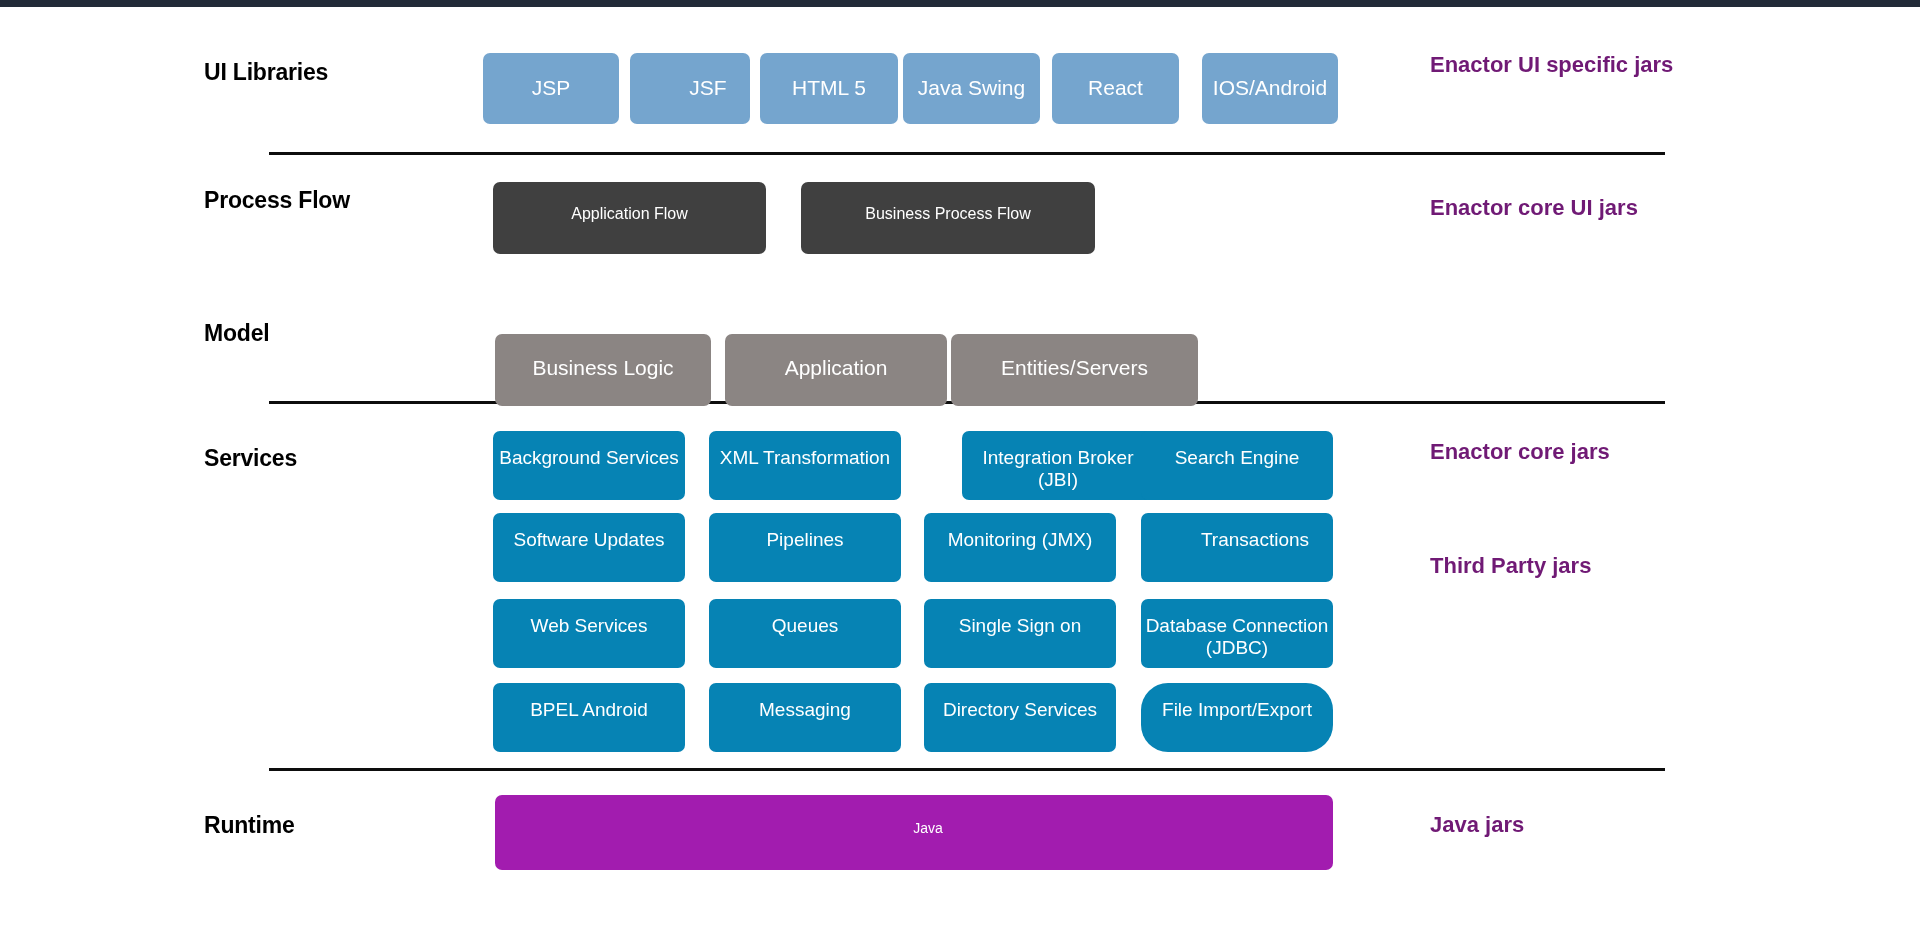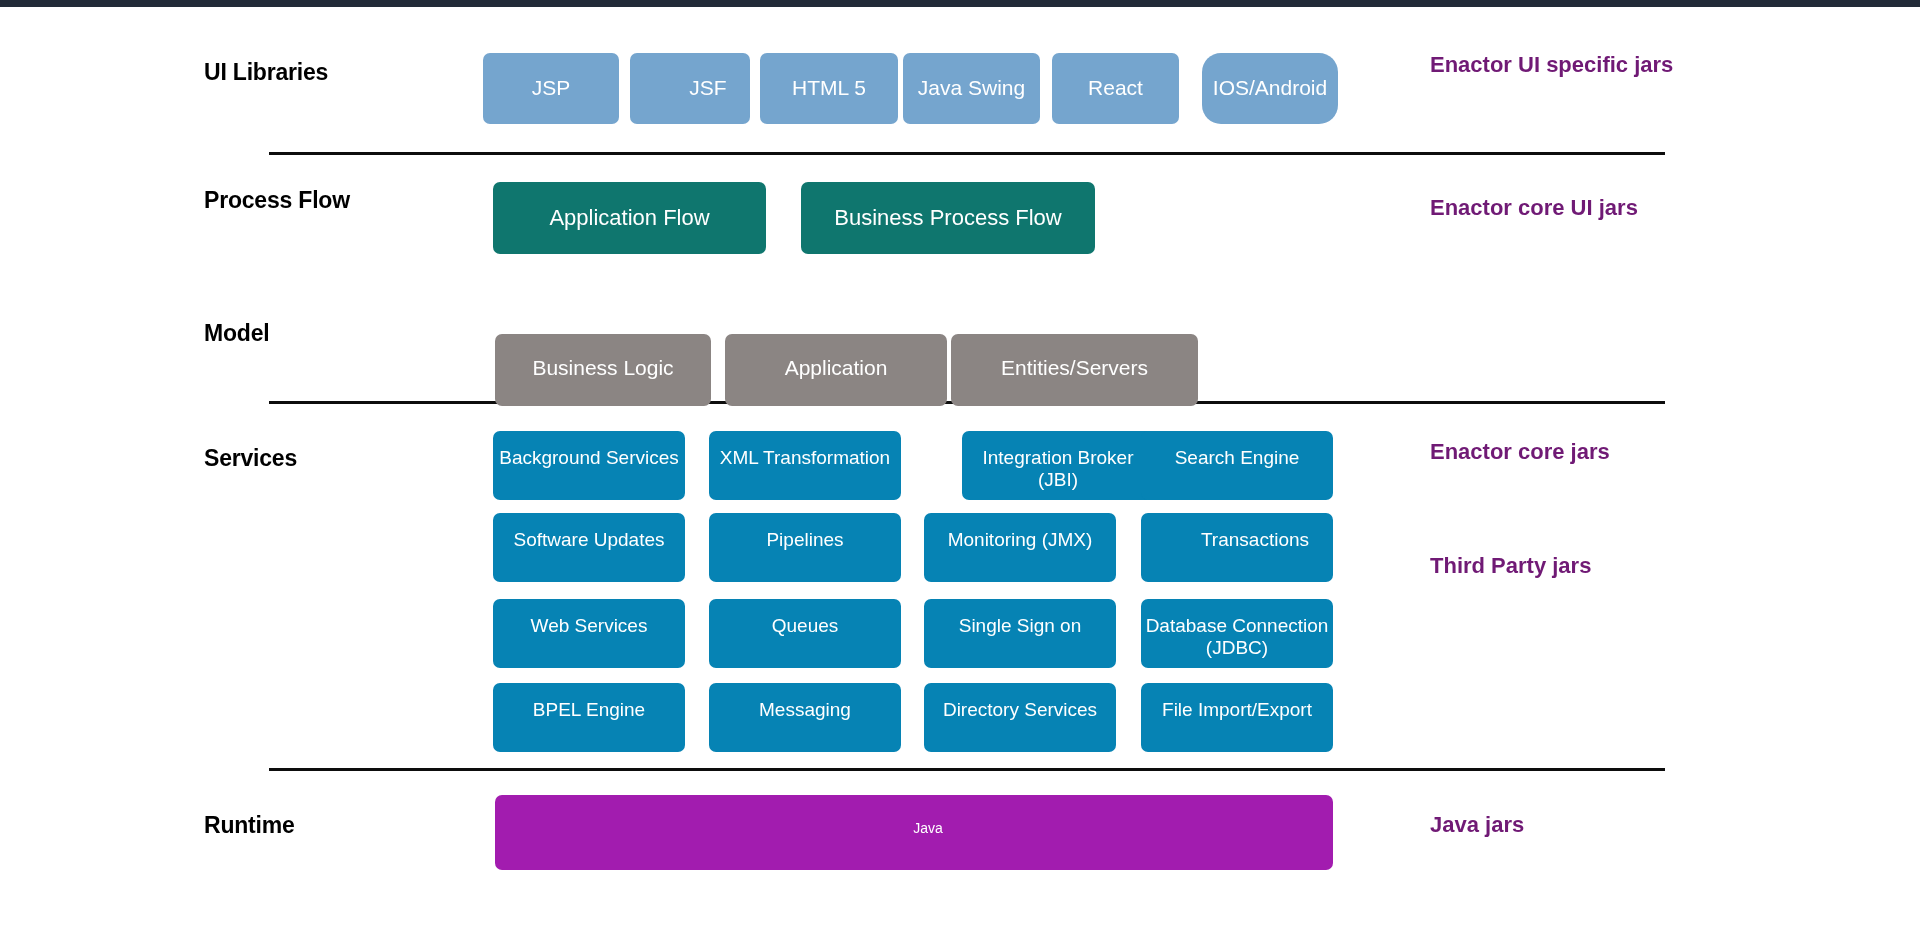--- a/index.html
+++ b/index.html
@@ -72,21 +72,21 @@
     justify-content: center;
     text-align: center;
     line-height: 1.14;
     box-sizing: border-box;
     font-weight: normal;
     overflow: hidden;
   }
   .tile > span { display: block; width: 100%; }
 
   .tile.ui      { background: #75a5ce; font-size: 21px; }
-  .tile.flow    { background: #0f766e; font-size: 22px; }
+  .tile.flow    { background: #404040; font-size: 16px; }
   .tile.model   { background: #8b8583; font-size: 21px; }
   .tile.service { background: #0683b4; font-size: 19px; }
   .tile.runtime { background: #a21caf; font-size: 14px; padding-left: 28px; }
 
   .tile.ui      { padding-top: 23px; }
   .tile.flow    { padding-top: 23px; }
   .tile.model   { padding-top: 22px; margin-top: 34px; }
   .tile.service { padding-top: 16px; }
   .tile.runtime { padding-top: 26px; }
 </style>
@@ -121,21 +121,21 @@
     </div>
   <div class="tile ui" style="left:760px;  top:46px;  width:138px; height:71px;">
       <span>HTML 5</span>
     </div>
   <div class="tile ui" style="left:903px;  top:46px;  width:137px; height:71px;">
       <span>Java Swing</span>
     </div>
   <div class="tile ui" style="left:1052px; top:46px;  width:127px; height:71px;">
       <span>React</span>
     </div>
-  <div class="tile ui" style="left:1202px; top:46px;  width:136px; height:71px;border-radius:19px;">
+  <div class="tile ui" style="left:1202px; top:46px;  width:136px; height:71px;">
       <span>IOS/Android</span>
     </div>
 
   <div class="tile flow" style="left:493px; top:175px; width:273px; height:72px;">
       <span>Application Flow</span>
     </div>
   <div class="tile flow" style="left:801px; top:175px; width:294px; height:72px;">
       <span>Business Process Flow</span>
     </div>
 
@@ -182,29 +182,29 @@
       <span>Queues</span>
     </div>
   <div class="tile service" style="left:924px;  top:592px; width:192px; height:69px;">
       <span>Single Sign on</span>
     </div>
   <div class="tile service" style="left:1141px; top:592px; width:192px; height:69px;">
       <span>Database Connection (JDBC)</span>
     </div>
 
   <div class="tile service" style="left:493px;  top:676px; width:192px; height:69px;">
-      <span>BPEL Engine</span>
+      <span>BPEL Android</span>
     </div>
   <div class="tile service" style="left:709px;  top:676px; width:192px; height:69px;">
       <span>Messaging</span>
     </div>
   <div class="tile service" style="left:924px;  top:676px; width:192px; height:69px;">
       <span>Directory Services</span>
     </div>
-  <div class="tile service" style="left:1141px; top:676px; width:192px; height:69px;">
+  <div class="tile service" style="left:1141px; top:676px; width:192px; height:69px;border-radius:27px;">
       <span>File Import/Export</span>
     </div>
 
   <div class="tile runtime" style="left:495px; top:788px; width:838px; height:75px;">
       <span>Java</span>
     </div>
 
 </div>
 
 </body></html>

